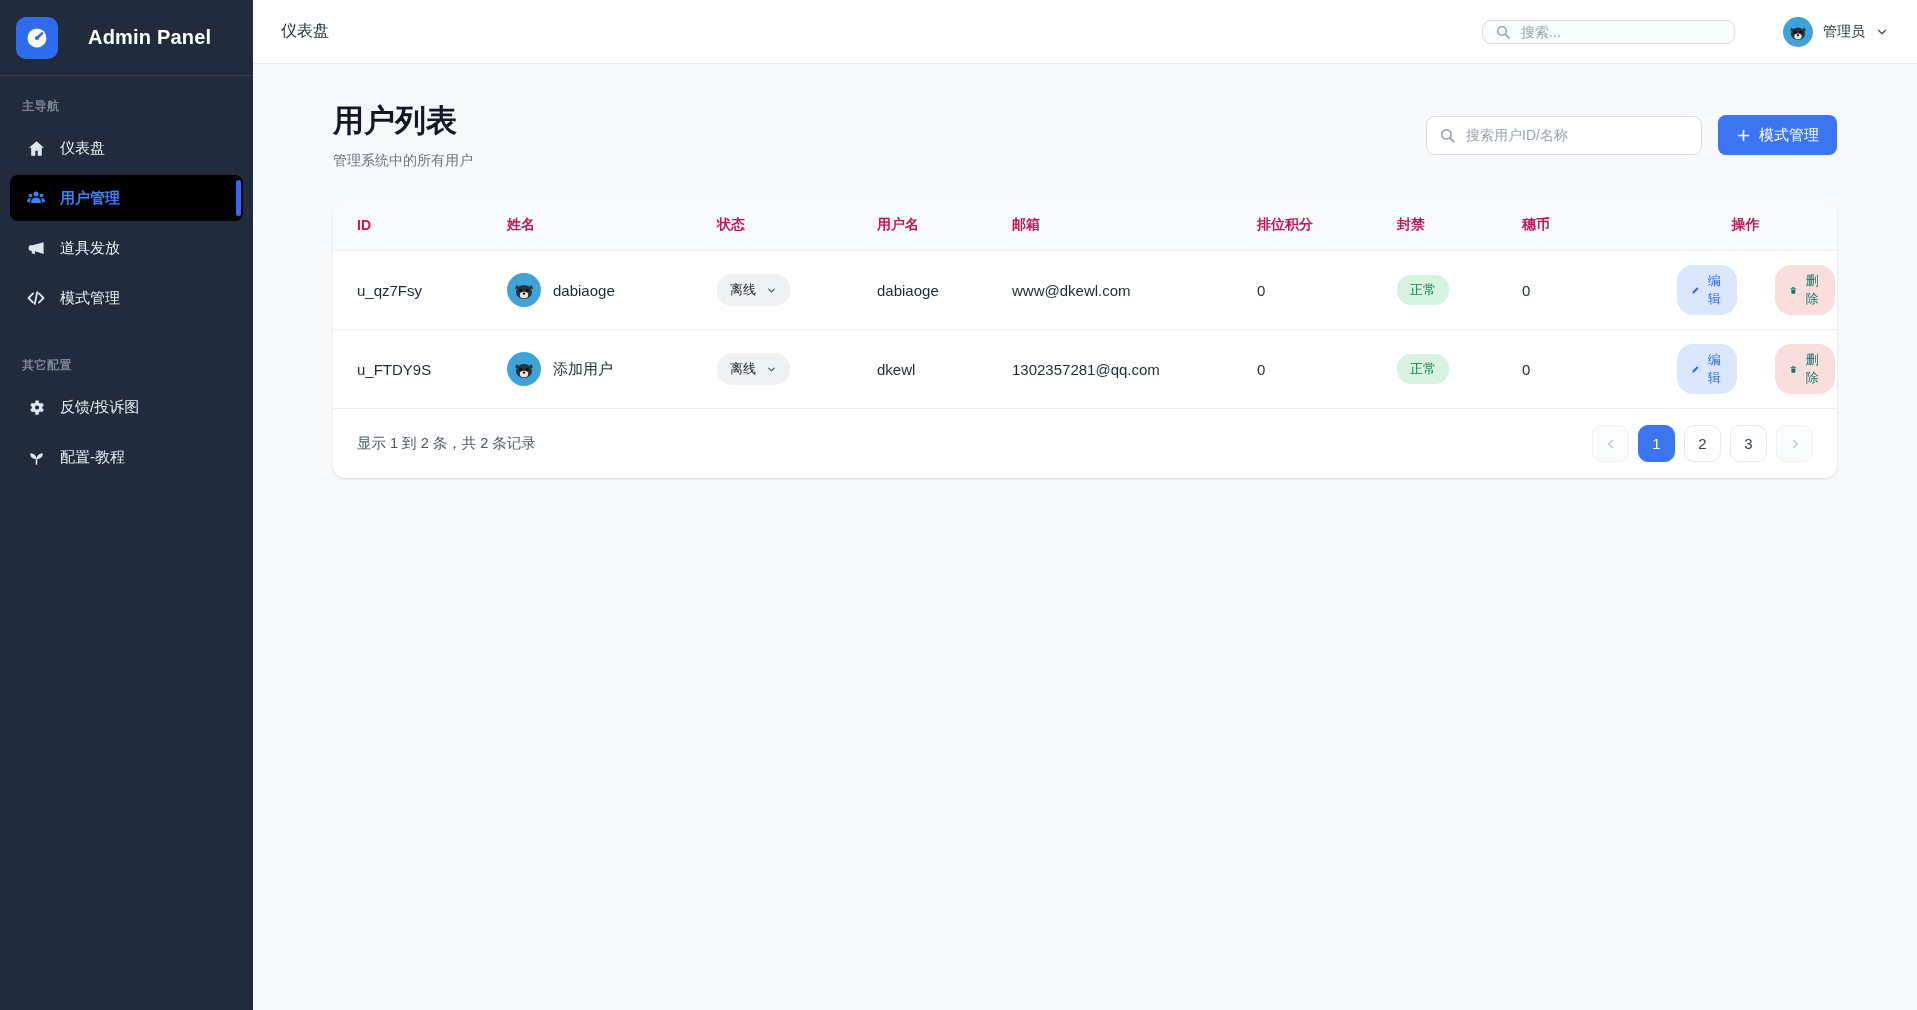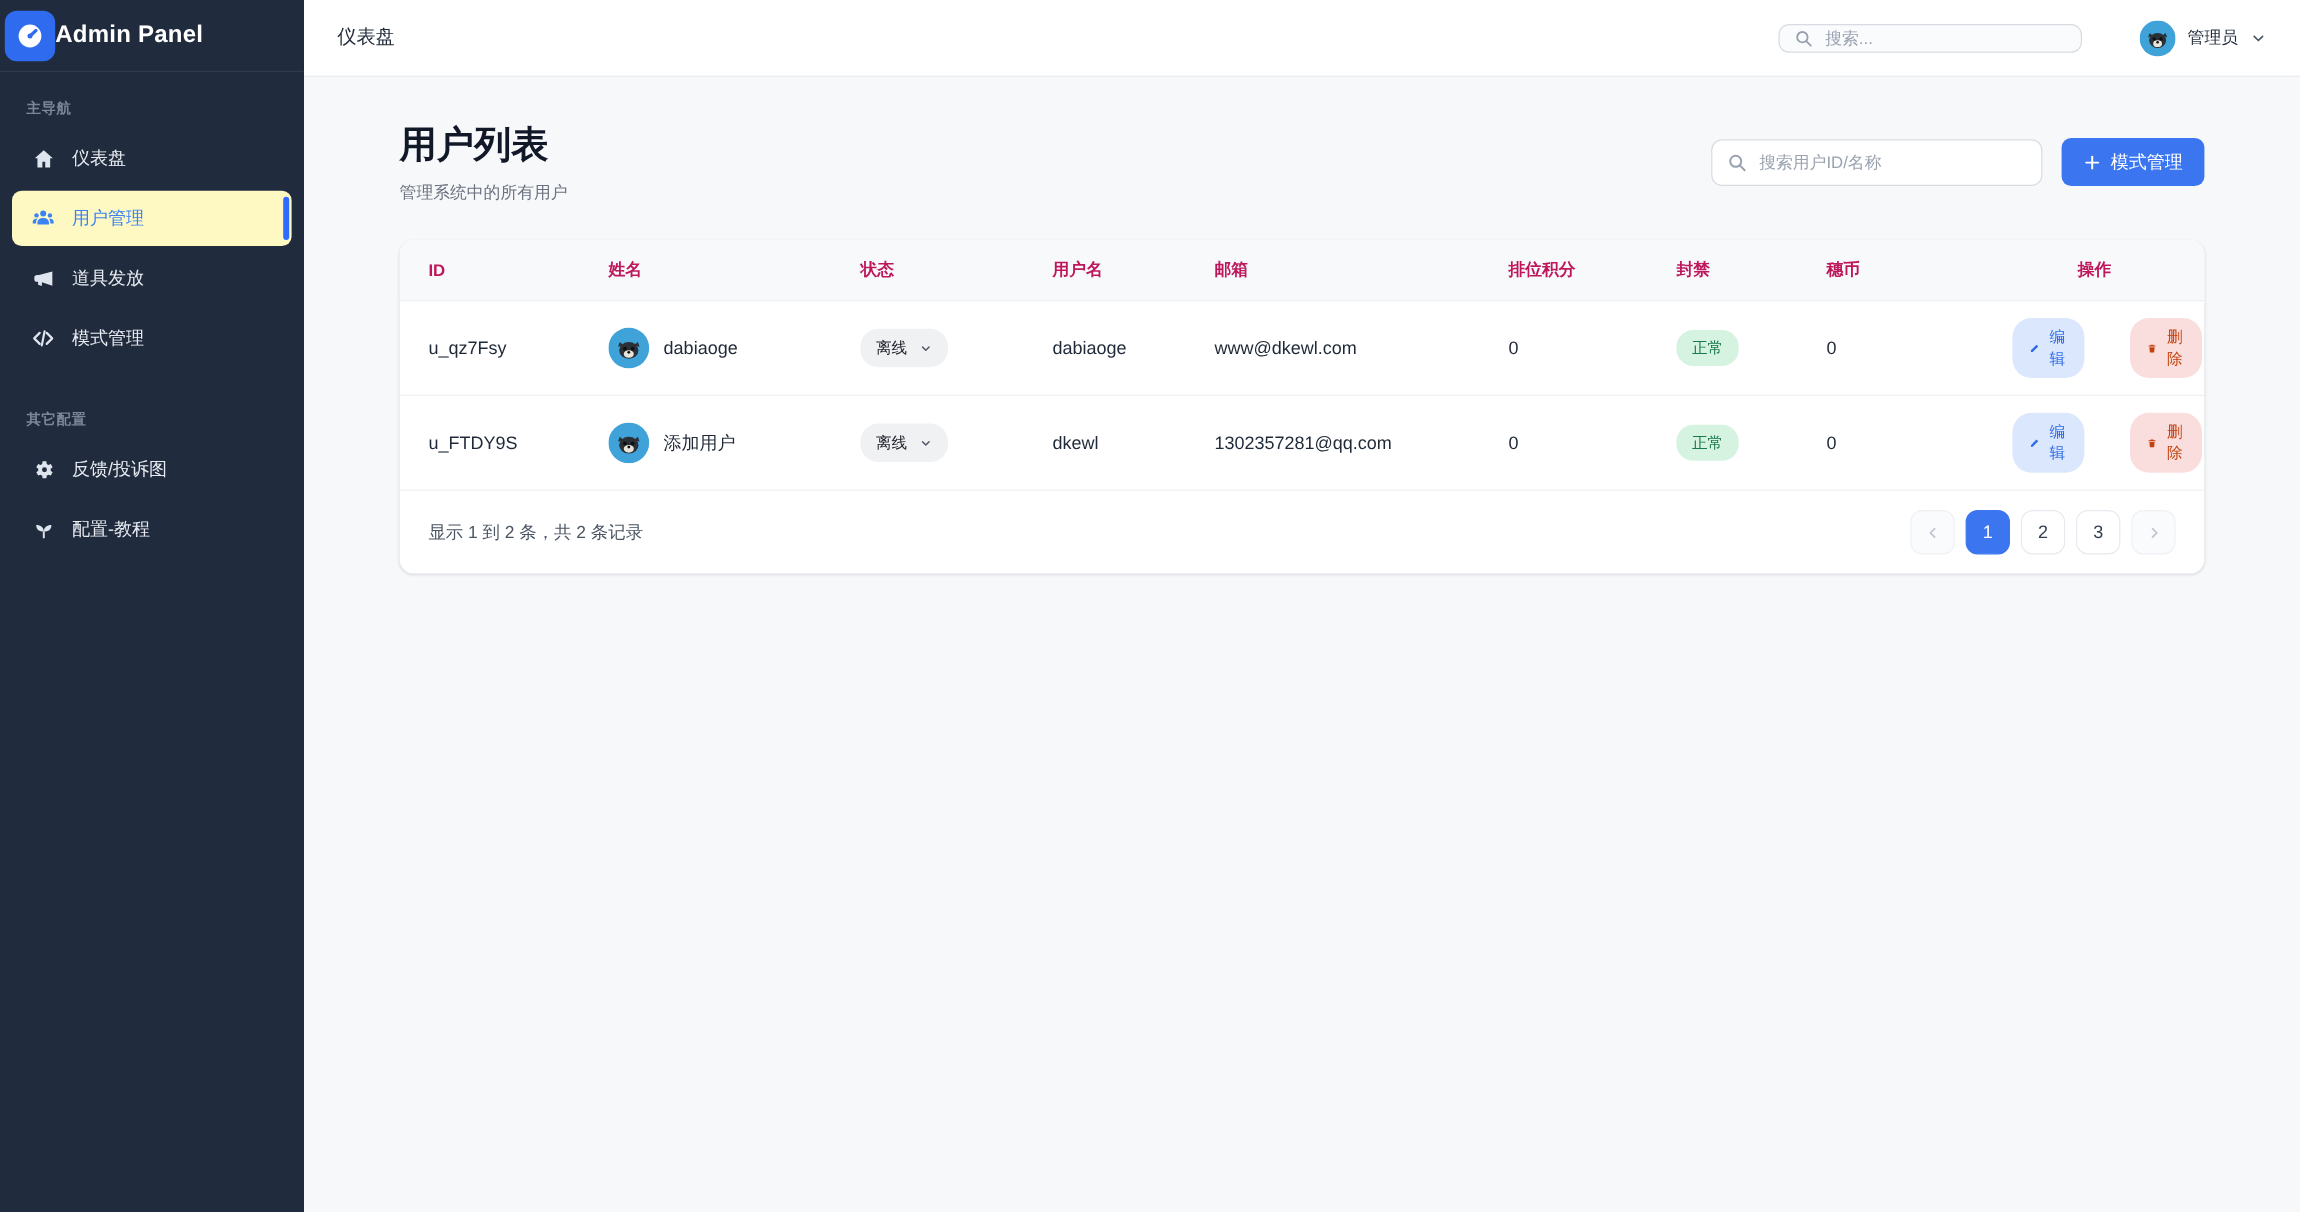--- a/index.html
+++ b/index.html
@@ -2,33 +2,33 @@
 <html><head>
 <meta charset="utf-8">
 <style>
   * { margin:0; padding:0; box-sizing:border-box; }
   html,body { width:1917px; height:1010px; overflow:hidden;
     font-family:"Liberation Sans","DejaVu Sans",sans-serif; background:#f7f8fa; }
 
   
   .sidebar { position:fixed; left:0; top:0; bottom:0; width:253px;
     background:#202b3d; color:#e8ecf2; z-index:10; }
-  .logo-row { display:flex; align-items:center; gap:0; padding:16px 4px;
-    border-bottom:1px solid rgba(255,255,255,0.08); height:60px; }
+  .logo-row { display:flex; align-items:center; gap:30px; padding:16px 16px;
+    border-bottom:1px solid rgba(255,255,255,0.08); height:76px; }
   .logo-badge { width:42px; height:42px; border-radius:10px; background:#2f6bef;
     display:flex; align-items:center; justify-content:center; flex:0 0 auto; }
   .logo-title { font-size:20px; font-weight:700; color:#ffffff; letter-spacing:.2px; }
   .side-section-label { margin:22px 22px 10px; font-size:12px; font-weight:700;
     color:#7b8698; letter-spacing:.5px; }
   .nav-item { display:flex; align-items:center; gap:14px; margin:4px 10px;
     padding:13px 16px; border-radius:8px; font-size:15px; color:#e8ecf2;
     cursor:pointer; position:relative; }
   .nav-item .nicon { width:20px; height:20px; display:flex; align-items:center;
     justify-content:center; color:#dfe5ee; flex:0 0 auple; }
-  .nav-item.active { background:#fef9c3; color:#3b82f6; }
+  .nav-item.active { background:#000000; color:#3b82f6;font-weight:bold; }
   .nav-item.active .nicon { color:#3b82f6; }
   .nav-item.active::after { content:""; position:absolute; right:2px; top:5px;
     bottom:5px; width:5px; border-radius:4px; background:#2f6bff; }
 
   
   .topbar { position:fixed; left:253px; right:0; top:0; height:64px; background:#ffffff;
     border-bottom:1px solid #e8eaee; display:flex; align-items:center;
     justify-content:space-between; padding:0 28px; z-index:9; }
   .topbar-title { font-size:16px; color:#1f2937; }
   .topbar-right { display:flex; align-items:center; gap:48px; }
@@ -62,21 +62,21 @@
   th.c-center, td.c-center { text-align:center; }
   .name-cell { display:flex; align-items:center; gap:12px; }
   .status-pill { display:inline-flex; align-items:center; gap:10px; background:#f0f1f3;
     border-radius:15px; padding:7px 13px; font-size:13px; color:#1b1f27; cursor:pointer; }
   .badge-ok { display:inline-block; background:#d6f3e1; color:#187a4b; font-size:13px;
     padding:6px 13px; border-radius:14px; }
   .row-actions { display:inline-flex; gap:8px; }
   .btn-pill { display:inline-flex; align-items:center; gap:6px; border:none; cursor:pointer;
     padding:7px 14px; border-radius:16px; font-size:13px; font-family:Liberation Sans, sans-serif; }
   .btn-edit { background:#dbe7fc; color:#2e6be6; }
-  .btn-del  { background:#fadddd; color:#c2410c;margin-left:30px; }
+  .btn-del  { background:#fadddd; color:#0f766e;margin-left:30px; }
 
   
   .card-footer { display:flex; align-items:center; justify-content:space-between;
     padding:16px 24px; border-top:1px solid #eef0f3; }
   .footer-text { font-size:14.5px; color:#4b5563; }
   .pager { display:flex; gap:9px; }
   .page-btn { width:37px; height:37px; border-radius:10px; border:1px solid #e7e9ee;
     background:#ffffff; color:#374151; font-size:15px; display:flex; align-items:center;
     justify-content:center; cursor:pointer; font-family:inherit; }
   .page-btn.nav-arrow { background:#fafbfc; border-color:#eef0f3; color:#c2c7d0; }

